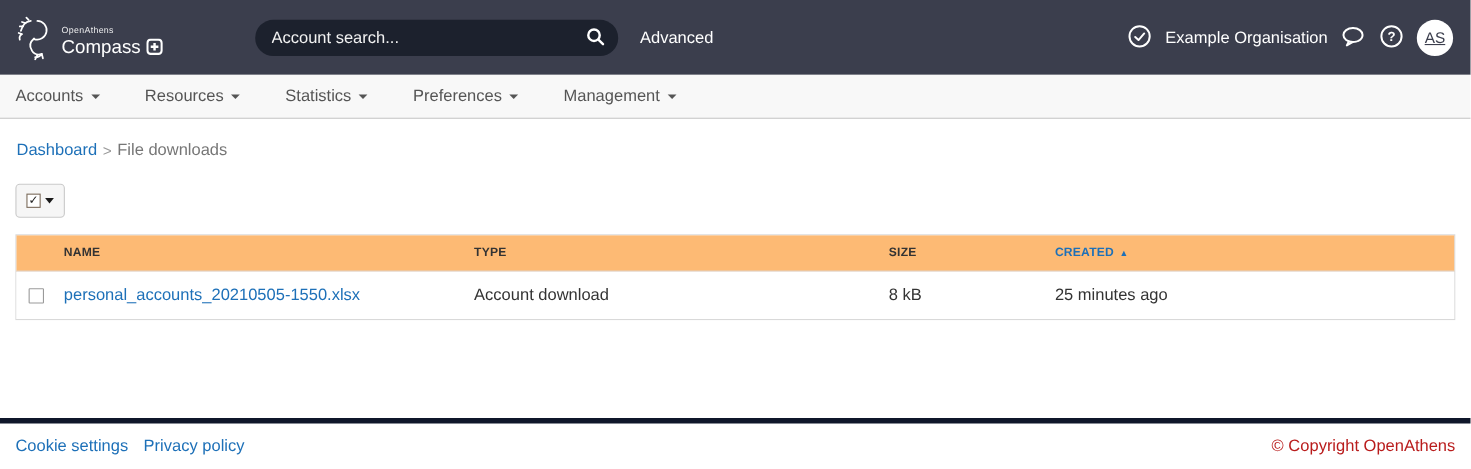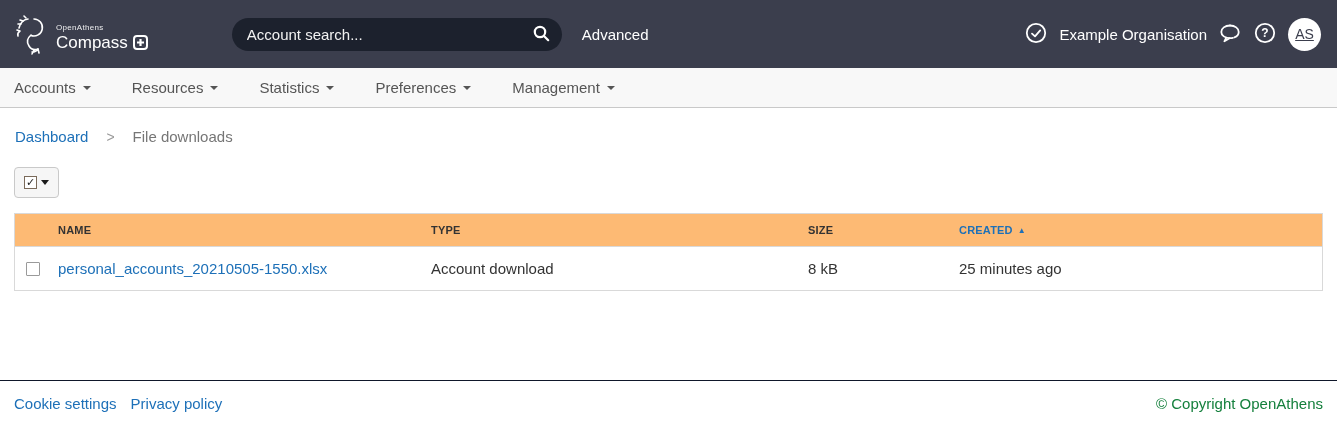--- a/index.html
+++ b/index.html
@@ -41,21 +41,21 @@
     display:flex; align-items:center; padding:0 14px; flex:none; }
   .nav-item { display:flex; align-items:center; gap:7px; color:#555;
     font-size:15px; background:none; border:none; cursor:pointer;
     font-family:inherit; padding:0; margin-right:41px; }
   .caret { width:0; height:0; border-left:4px solid transparent;
     border-right:4px solid transparent; border-top:4px solid #555; }
 
   
   .content { flex:1; }
   .breadcrumb { padding:20px 14px 0 15px; font-size:15px; display:flex;
-    align-items:center; gap:18px; }
+    align-items:center; gap:5px; }
   .breadcrumb a { color:#1d70b8; text-decoration:none; }
   .crumb-sep { color:#999; font-size:14px; }
   .crumb-current { color:#767676; }
 
   .toolbar { padding:22px 14px 0 14px; }
   .select-btn { height:31px; padding:0 9px; background:#f6f6f6;
     border:1px solid #c9c9c9; border-radius:4px; display:inline-flex;
     align-items:center; gap:4px; cursor:pointer; }
   .cb-glyph { width:13px; height:13px; border:1px solid #7a6a5a; background:#fff;
     color:#222; font-size:11px; line-height:11px; text-align:center; display:block; }
@@ -73,25 +73,25 @@
   .sort-arrow { font-size:8px; color:#1d70b8; }
   .t-row { display:grid; grid-template-columns:43px 373px 377px 151px 1fr;
     height:43px; align-items:center; background:#fff; font-size:15px; color:#333; }
   .t-row .cell-check { padding-left:11px; display:flex; align-items:center; }
   .t-row input[type=checkbox] { width:14px; height:14px; accent-color:#fff;
     appearance:none; border:1px solid #9a9a9a; background:#fff; border-radius:1px;
     cursor:pointer; }
   .file-link { color:#1d70b8; text-decoration:none; font-size:15px; }
 
   
-  .footer { flex:none; border-top:1px solid #0f172a; height:46px; display:flex;
+  .footer { flex:none; border-top:5px solid #0f172a; height:46px; display:flex;
     align-items:center; justify-content:space-between; padding:0 14px; }
   .footer-links { display:flex; gap:14px; }
   .footer-links a { color:#1d70b8; font-size:15px; text-decoration:none; }
-  .copyright { color:#15803d; font-size:15px; }
+  .copyright { color:#b91c1c; font-size:15px; }
 </style>
 </head>
 <body>
 
 <header class="topbar">
   <div class="logo">
     <span>
       <svg width="36" height="42" viewBox="0 0 36 42" fill="none" stroke="#fff" stroke-width="1.6" stroke-linecap="round">
         <path d="M20 6 a8.5 8.5 0 1 1 -3 16.5"></path>
         <path d="M17 22 q-6 5 -2 11 q3 5 9 3"></path>

